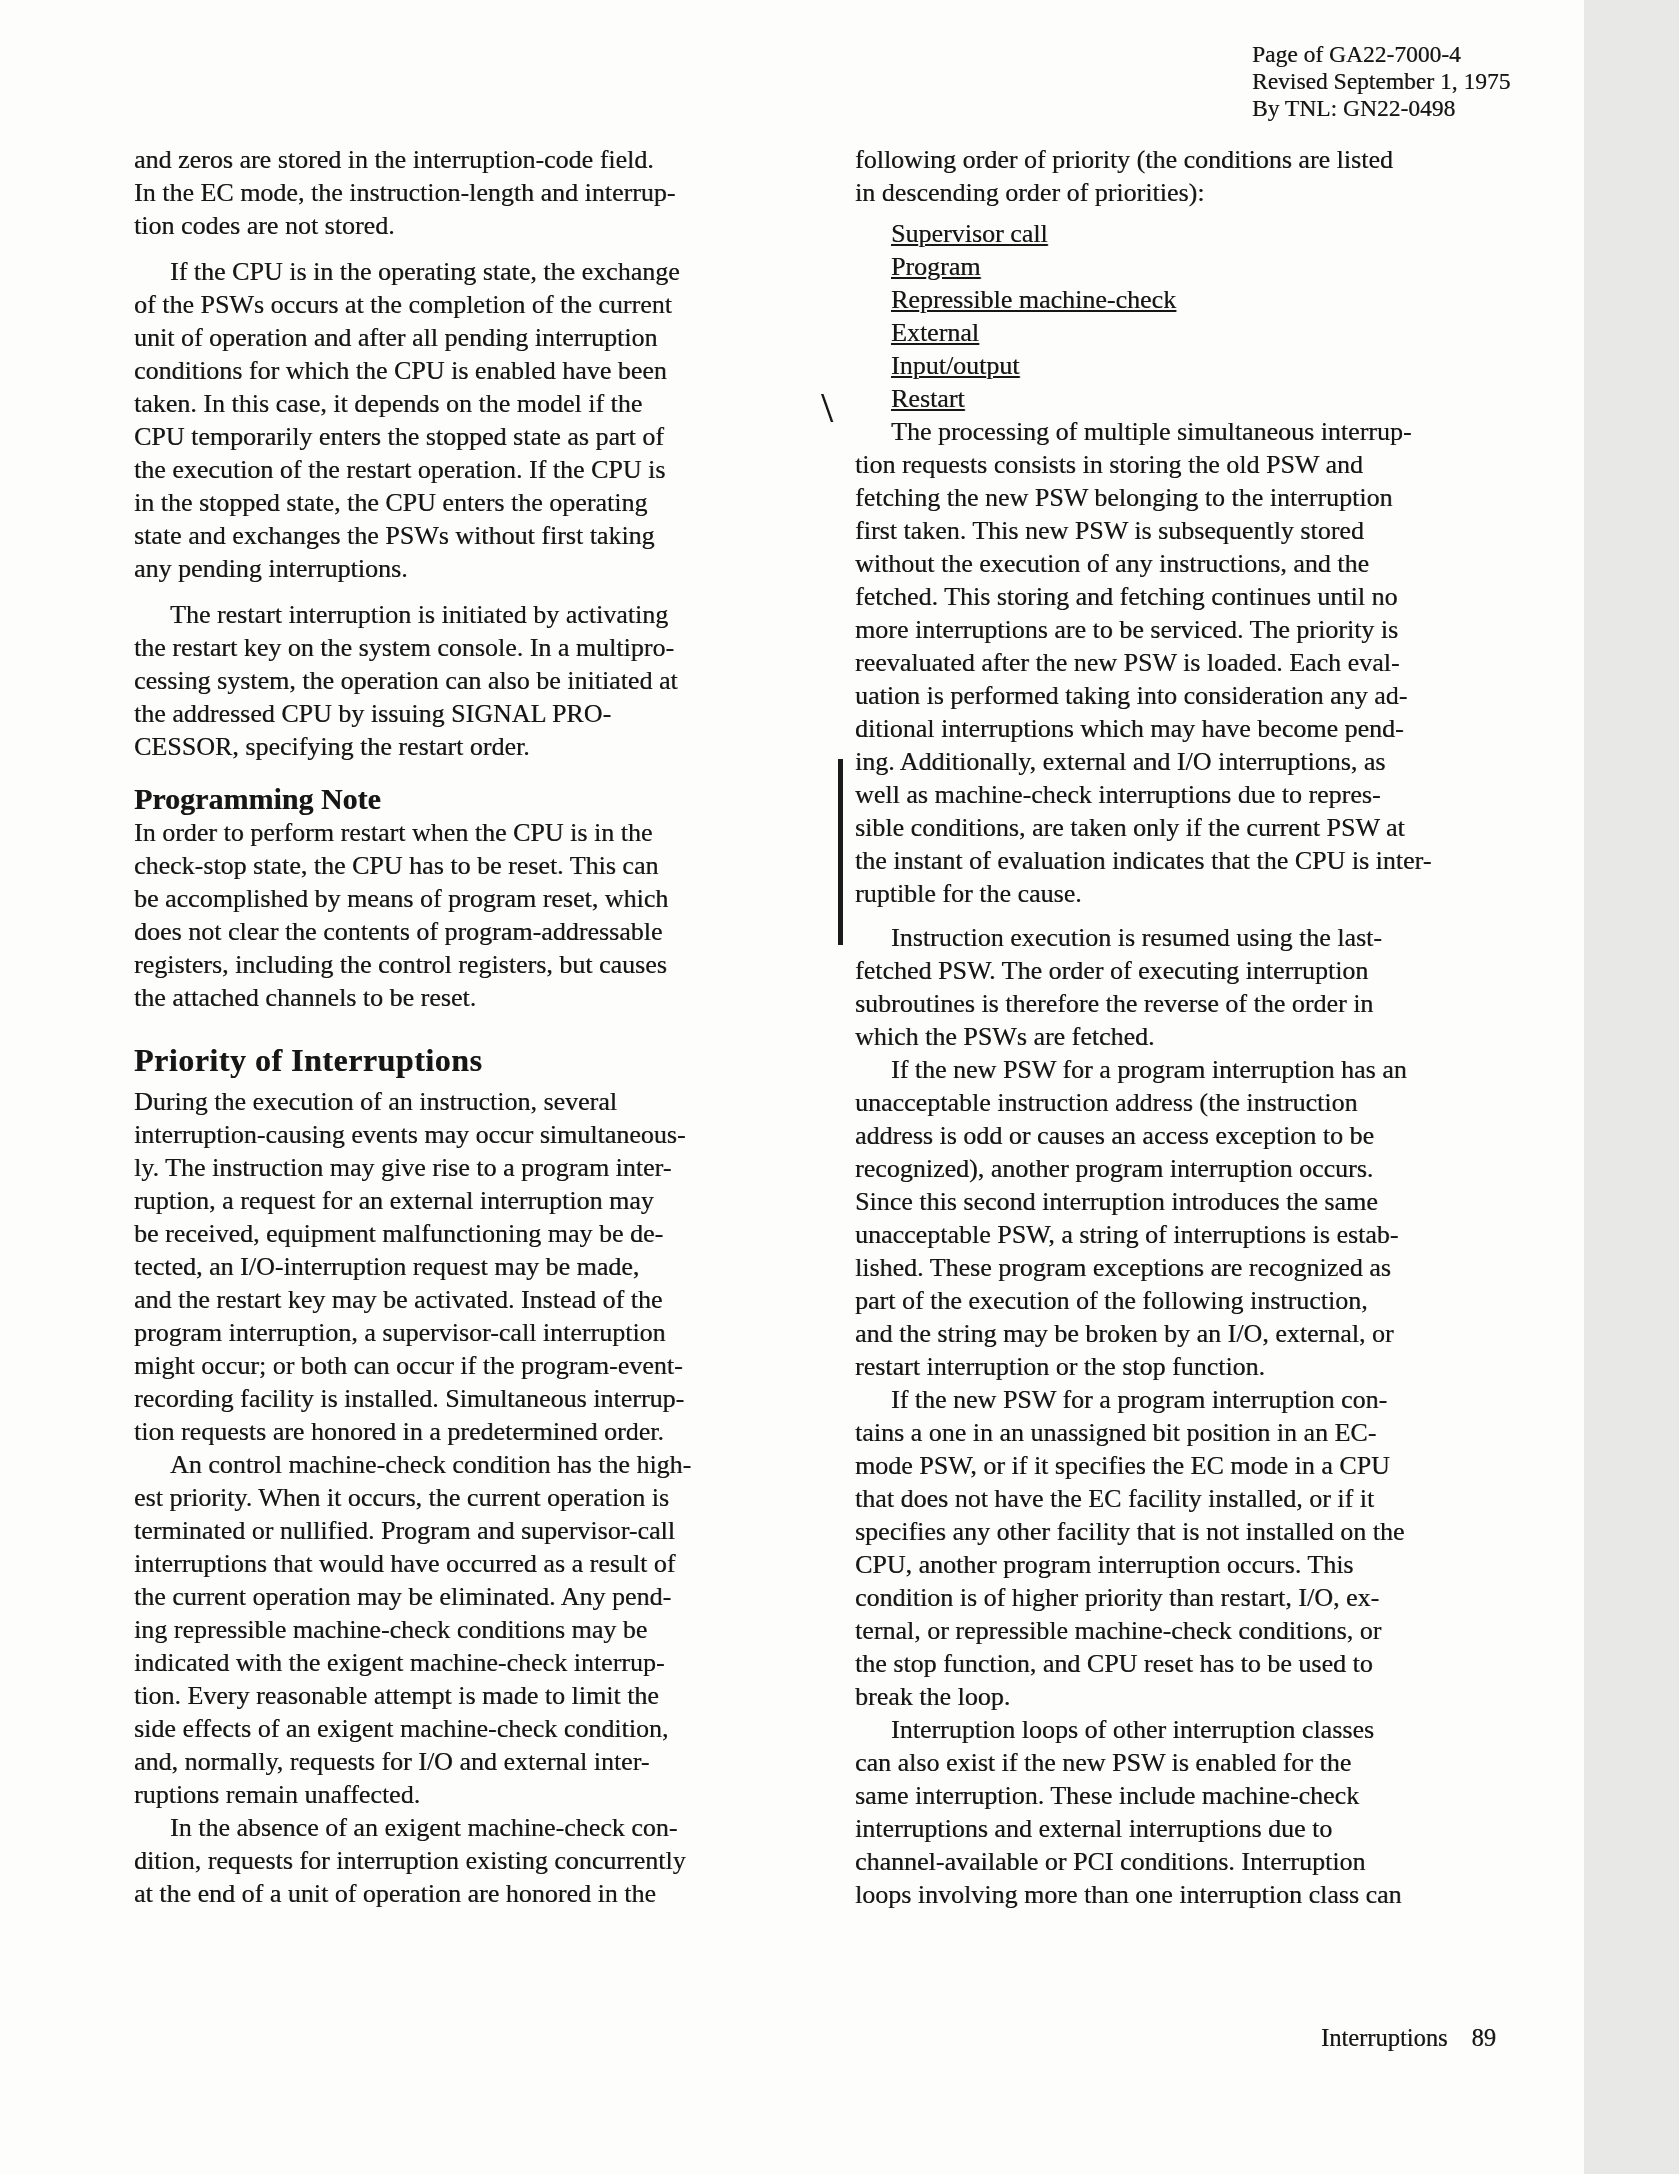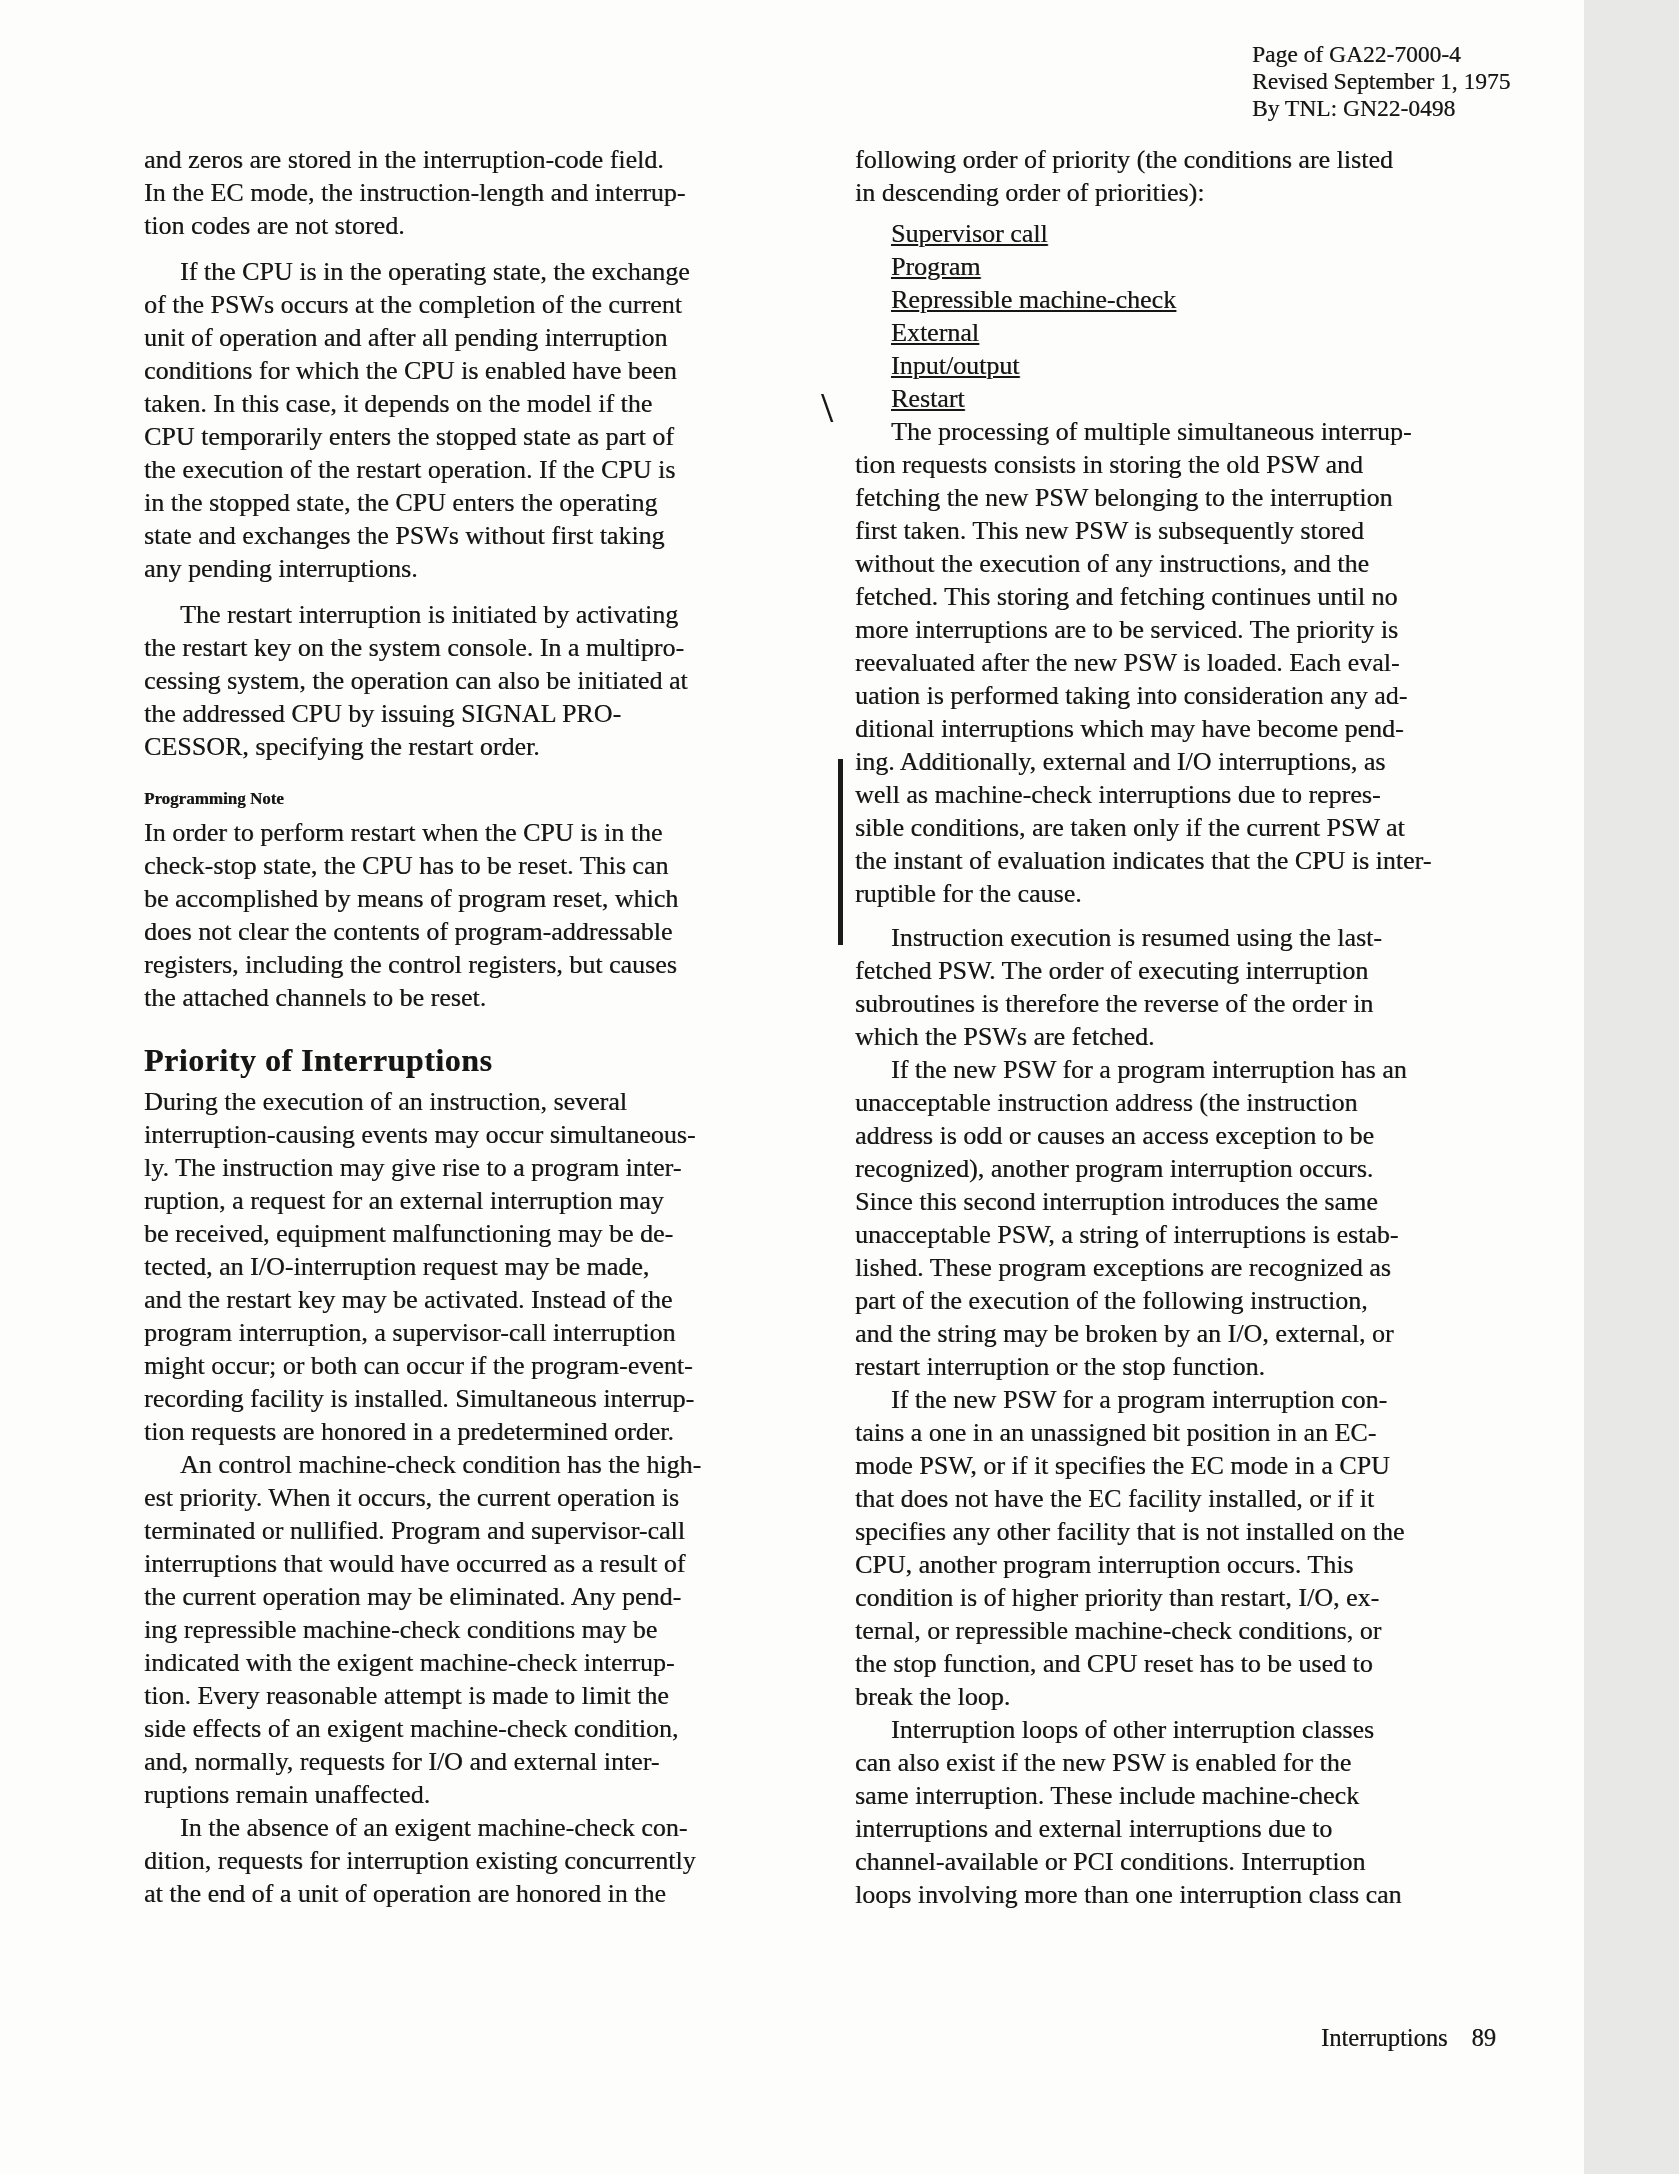--- a/index.html
+++ b/index.html
@@ -27,30 +27,30 @@
     white-space: nowrap;
   }
   
   .column {
     position: absolute;
     top: 143px;
     font-size: 26px;
     line-height: 33px;
     text-shadow: 0.4px 0 0 rgba(0,0,0,0.55);
   }
-  .column.left  { left: 144px;  width: 631px; }
+  .column.left  { left: 134px;  width: 631px; }
   .column.right { left: 855px;  width: 659px; }
   .line {
     white-space: nowrap;
   }
   .para.indent .line:first-child { padding-left: 36px; }
   .plist .line { padding-left: 36px; text-decoration: underline; }
   .subheading {
     font-weight: bold;
-    font-size: 17px;
+    font-size: 30px;
     line-height: 34px;
   }
   .heading {
     font-weight: bold;
     font-size: 32px;
     line-height: 43px;
     letter-spacing: 0.5px;
     margin-bottom: 3.8px;
   }
   

